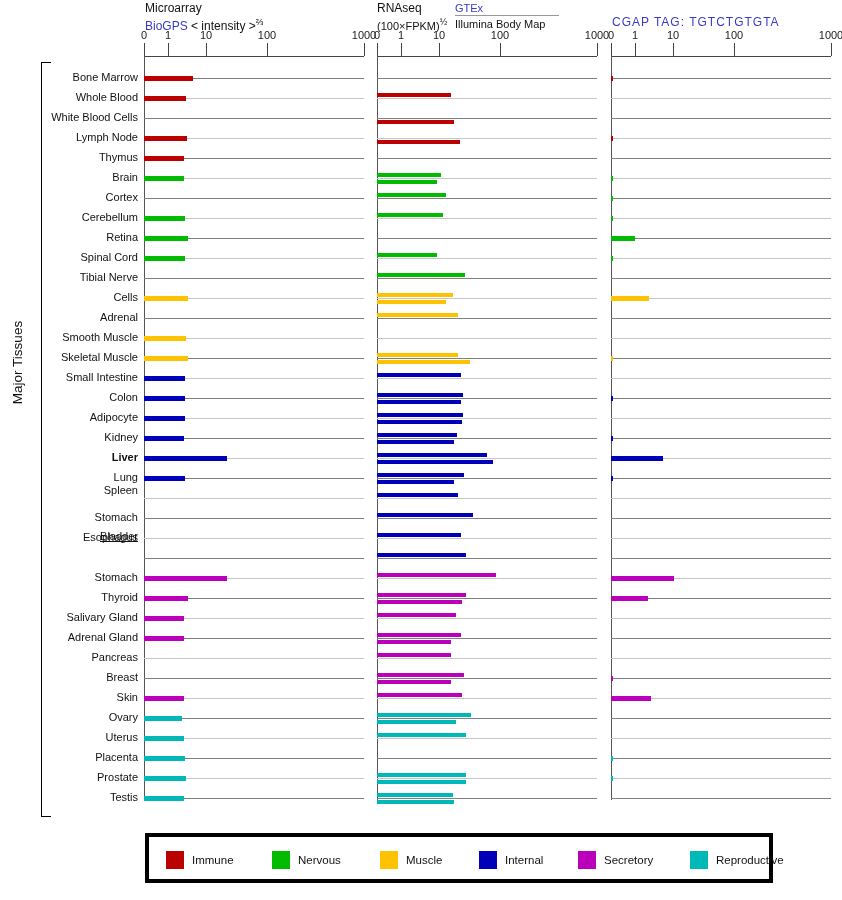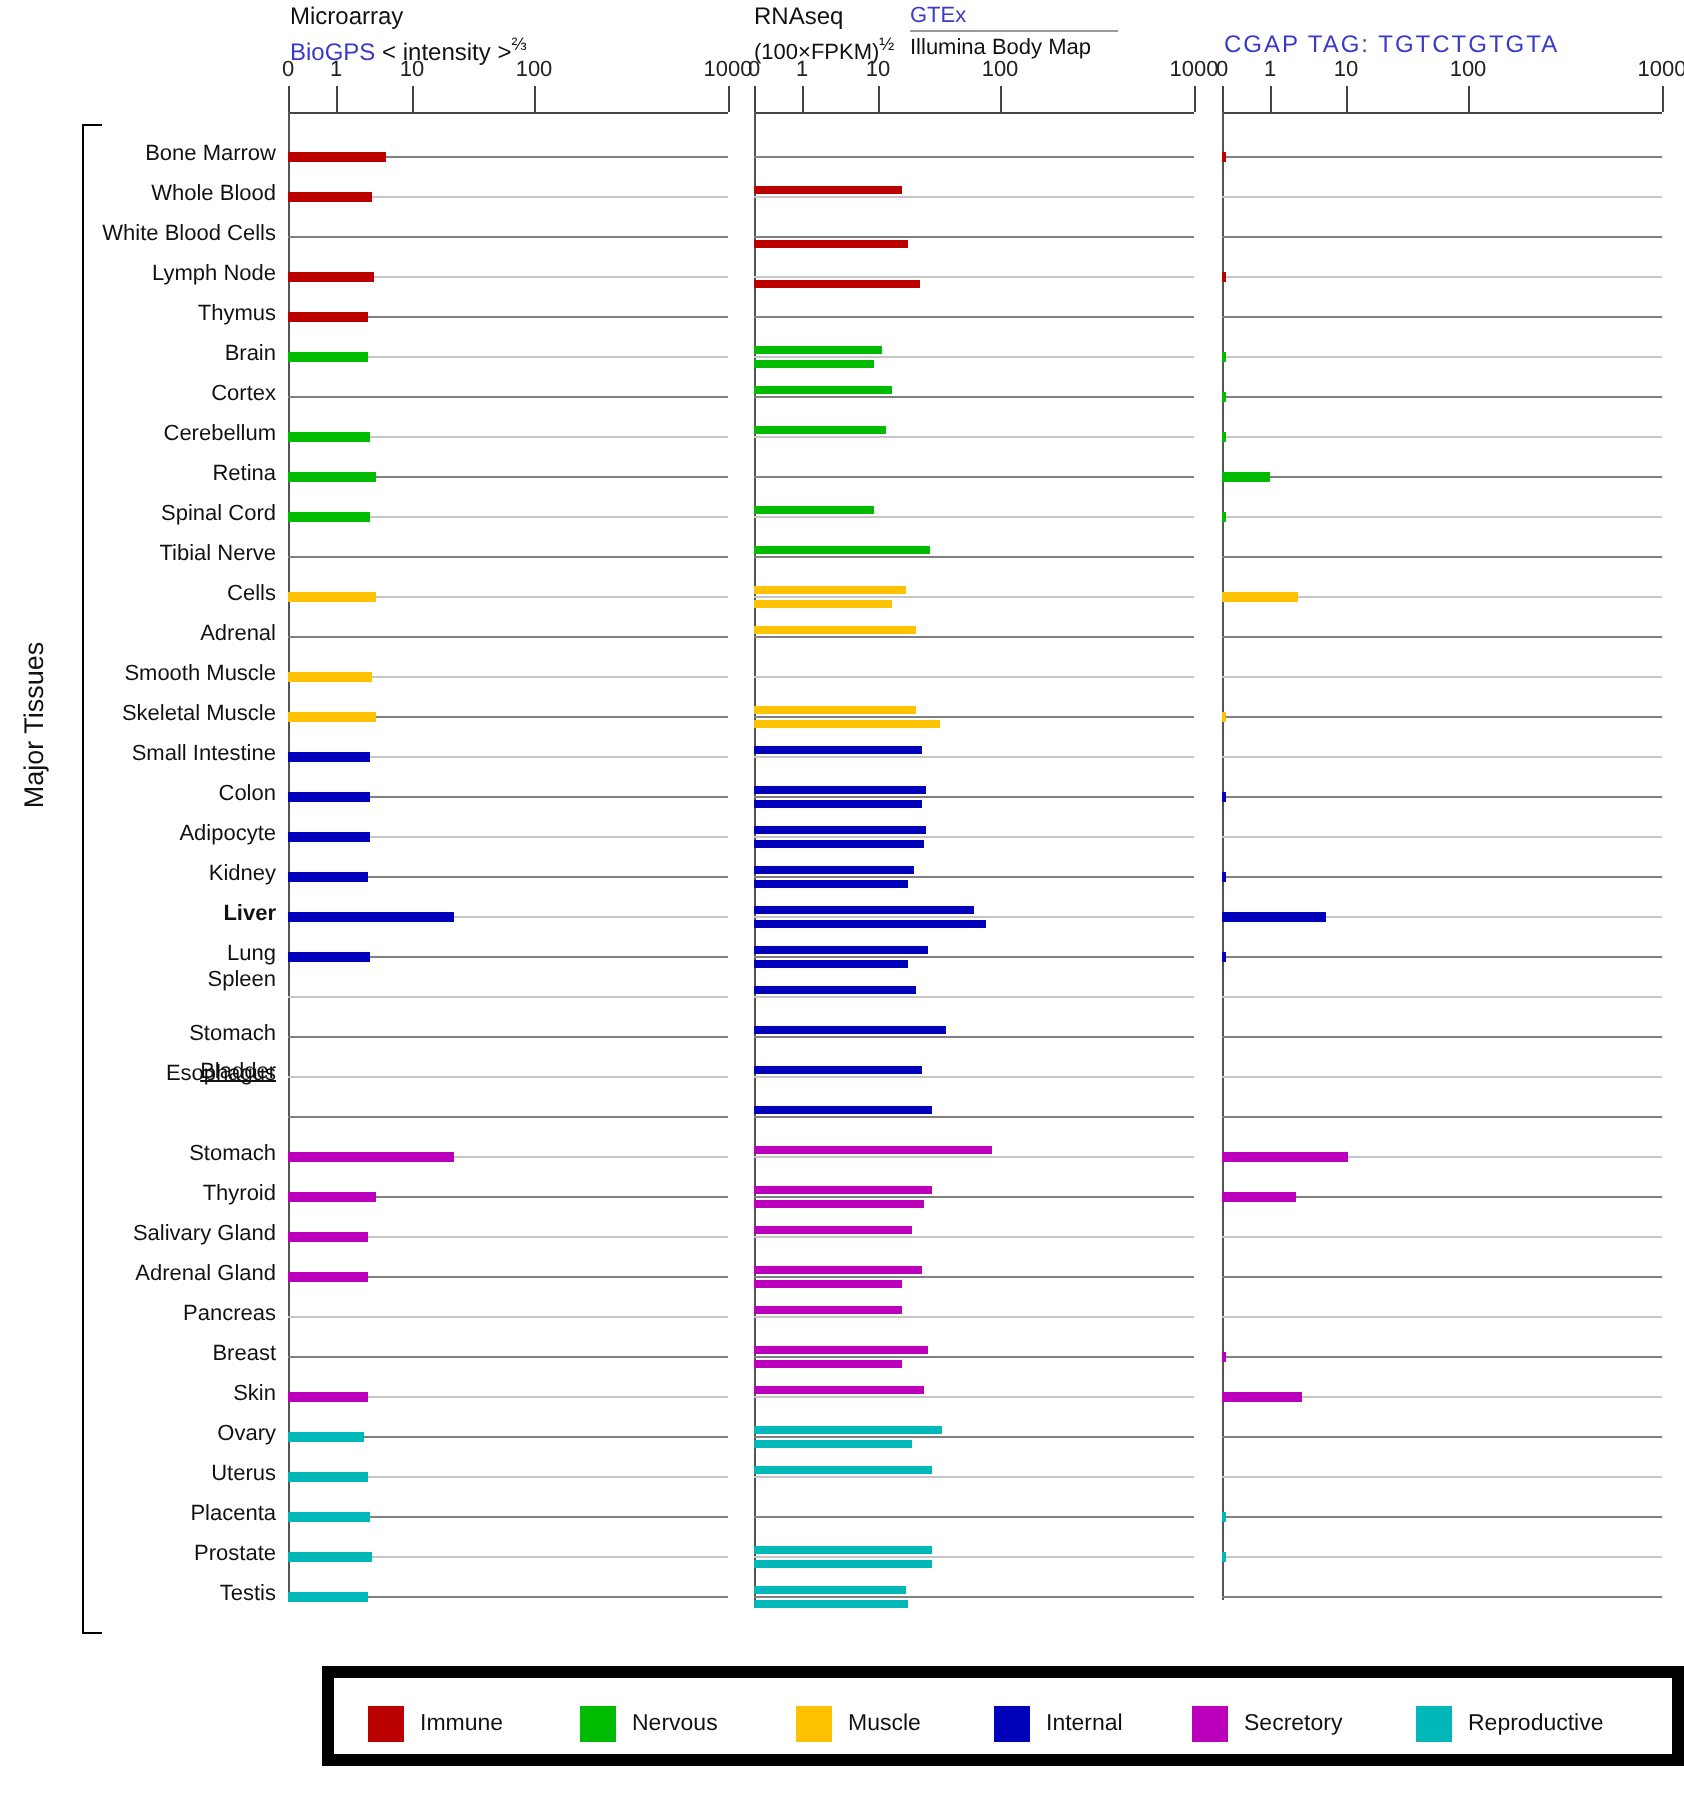--- a/index.html
+++ b/index.html
@@ -18,22 +18,22 @@
   .vline{position:absolute;width:1px;background:#555;}
   .rowline{position:absolute;height:1px;}
   .bar{position:absolute;}
   .tlabel{position:absolute;left:8px;width:130px;text-align:right;
           font-size:11px;color:#111;white-space:nowrap;}
   #bracket{position:absolute;left:41px;top:62px;width:9px;height:753px;
            border-left:1.5px solid #000;border-top:1.5px solid #000;border-bottom:1.5px solid #000;}
   #side-label{position:absolute;left:-63px;top:355px;width:160px;text-align:center;
               font-size:13.5px;color:#111;transform:rotate(-90deg);}
   #gtex-divider{position:absolute;left:455px;top:15px;width:104px;height:1px;background:#999;}
-  #legend{position:absolute;left:161px;top:833px;width:681px;height:50px;
-          border:6px solid #000000;box-sizing:border-box;}
+  #legend{position:absolute;left:145px;top:833px;width:628px;height:50px;
+          border:4px solid #000000;box-sizing:border-box;}
   .legend-item{position:absolute;top:0;height:46px;}
   .legend-swatch{position:absolute;top:14px;left:0;width:18px;height:18px;}
   .legend-label{position:absolute;top:17px;left:26px;font-size:11.5px;color:#111;white-space:nowrap;}
   .hdrline{white-space:nowrap;}
 </style>
 </head>
 <body>
 
 <div id="app">
 

